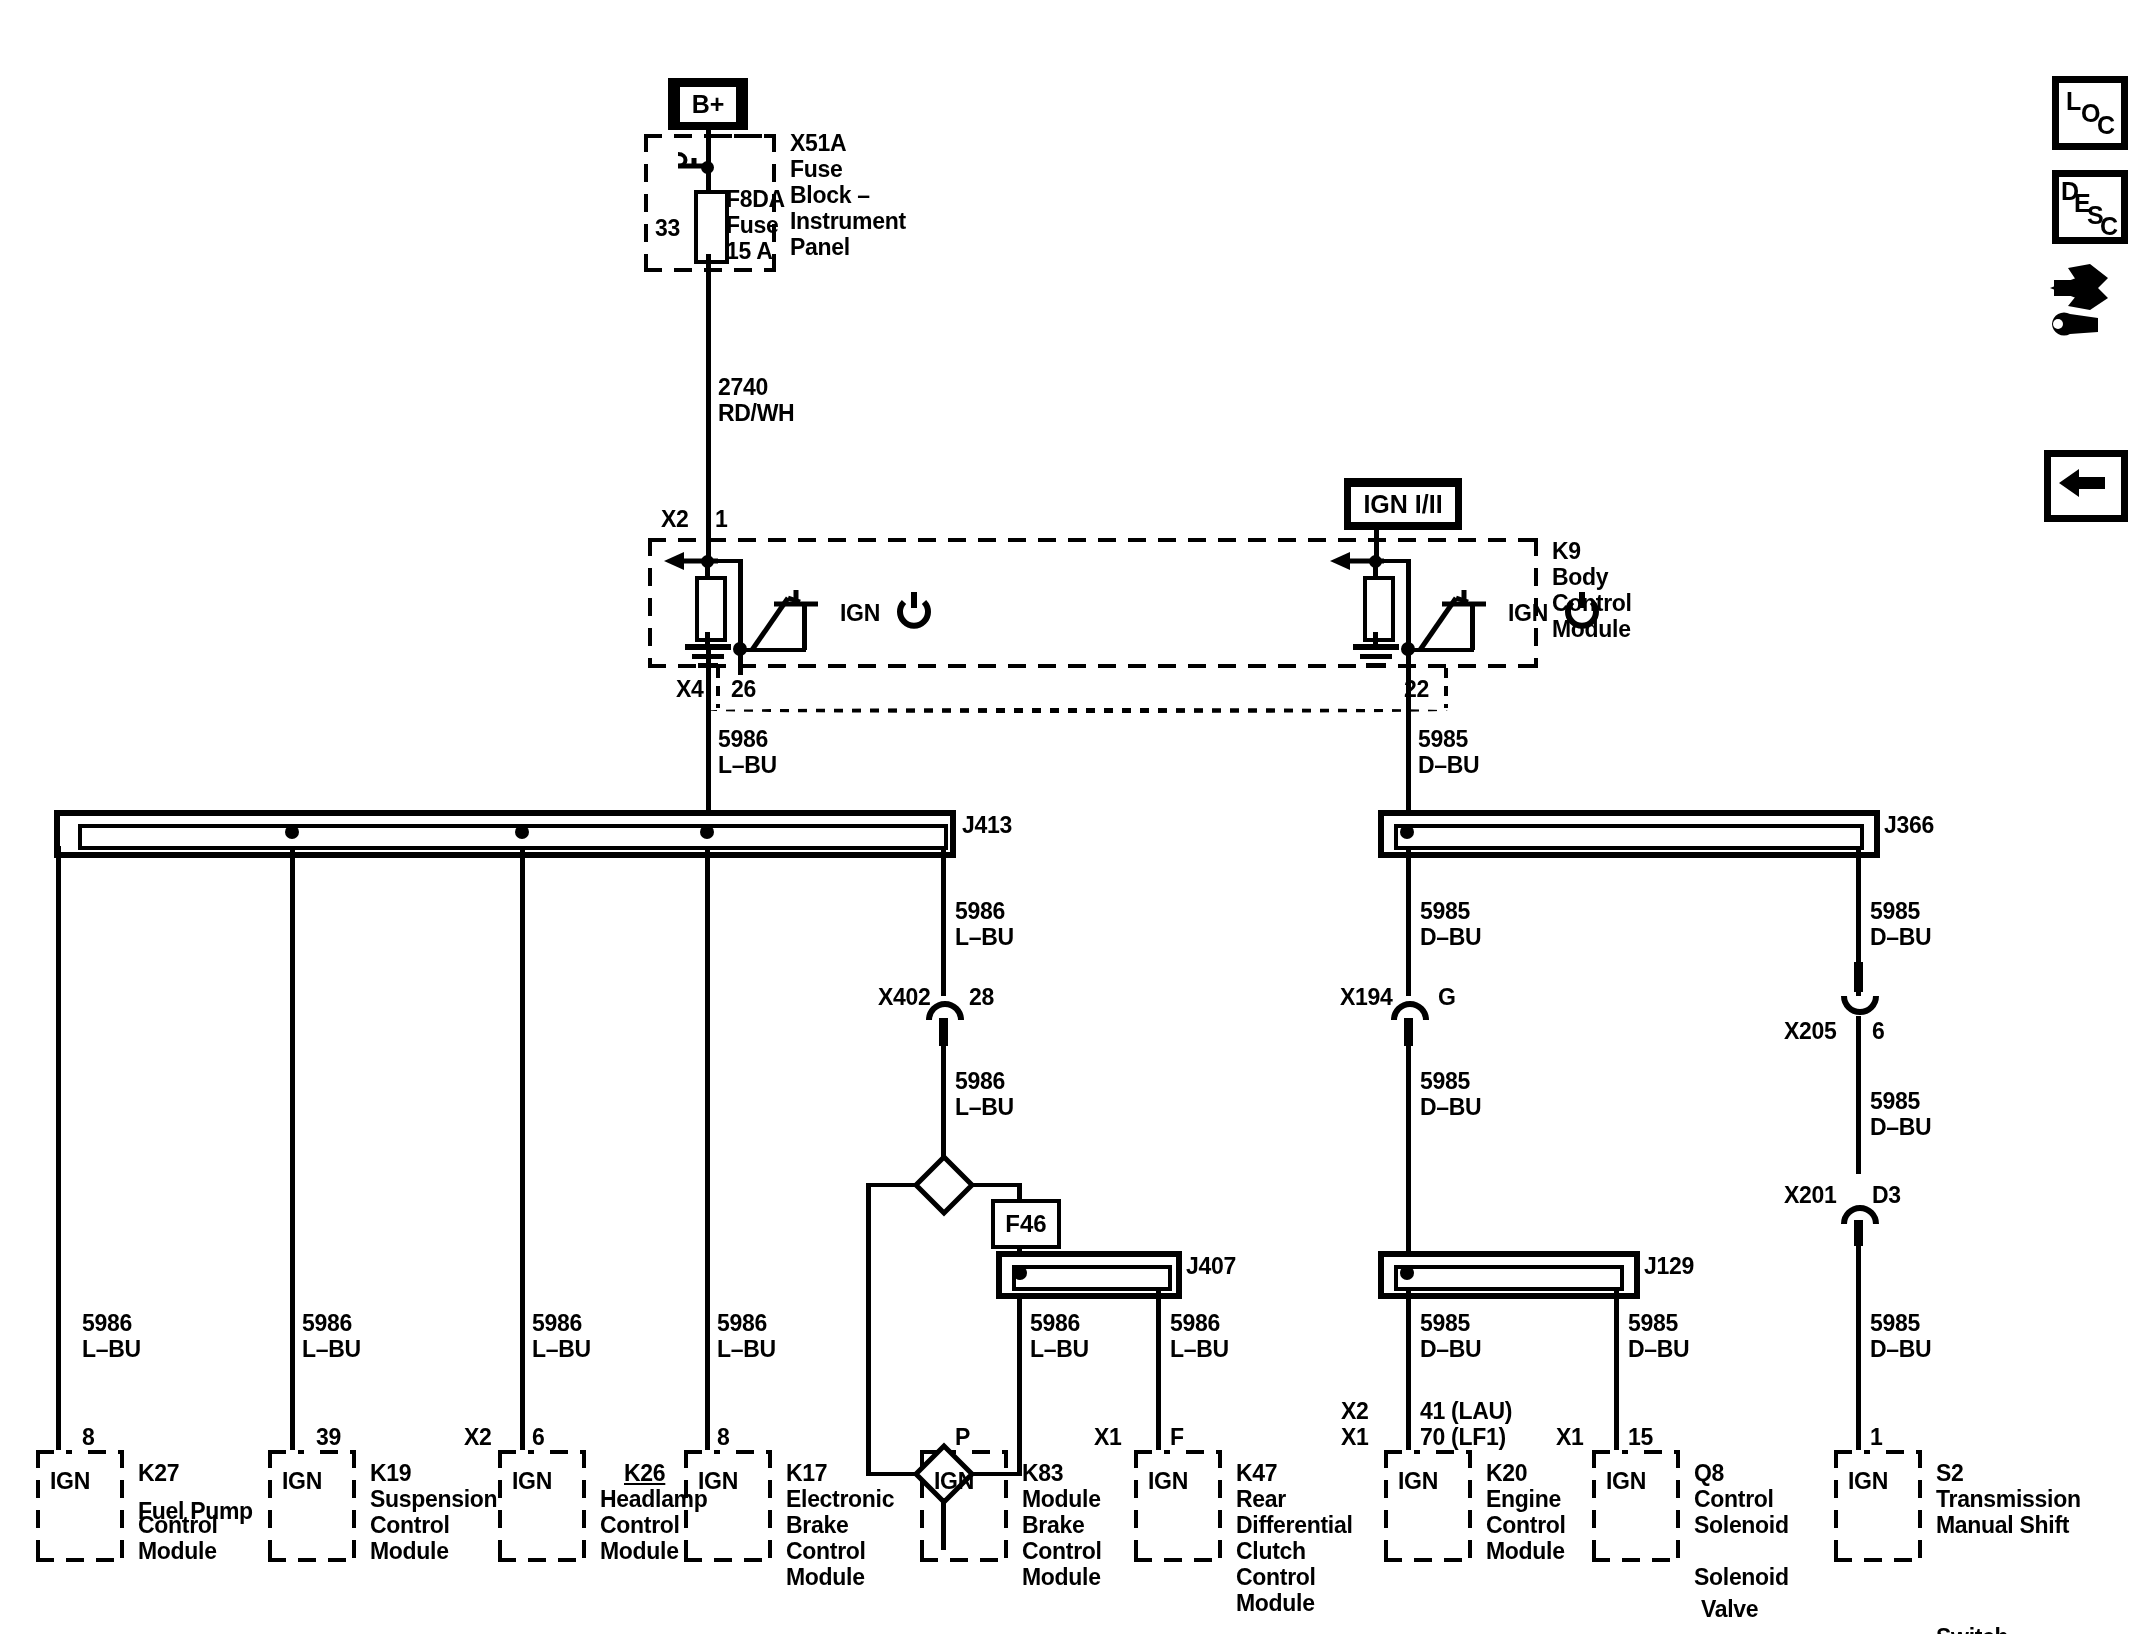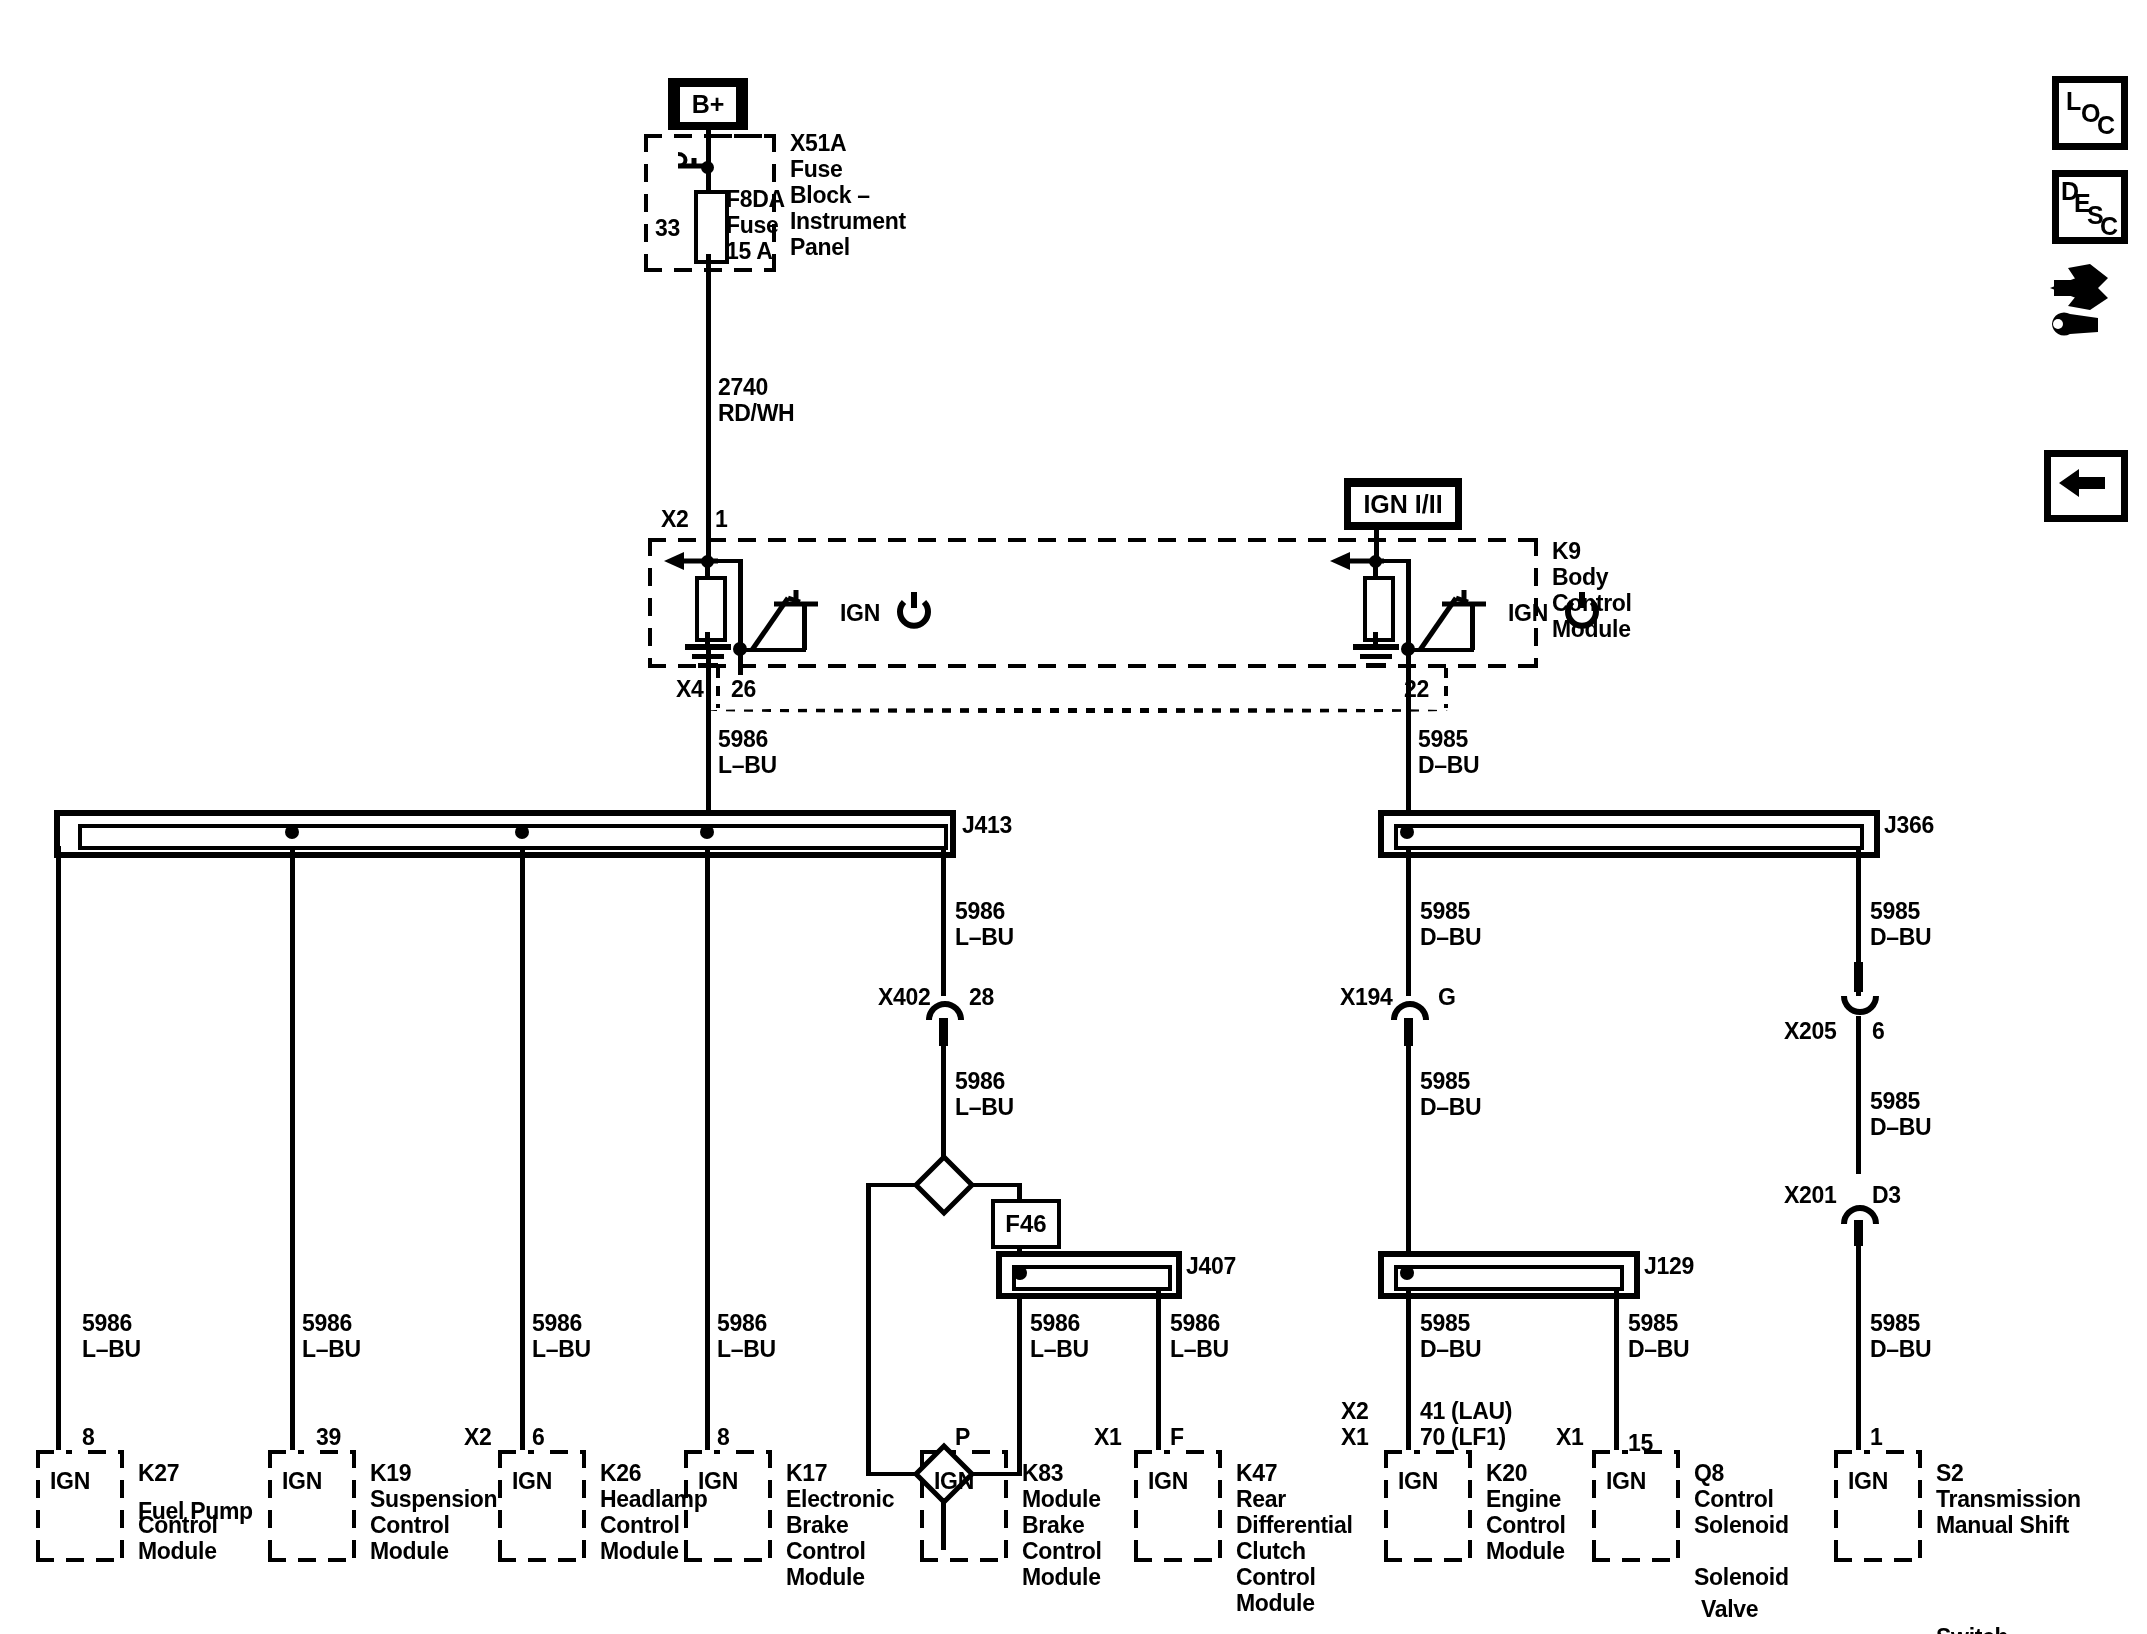--- a/index.html
+++ b/index.html
@@ -269,21 +269,21 @@
   <div class="txt" style="left:1420px;top:1336px;">D–BU</div>
   <div class="txt" style="left:1341px;top:1398px;">X2</div>
   <div class="txt" style="left:1420px;top:1398px;">41 (LAU)</div>
   <div class="txt" style="left:1341px;top:1424px;">X1</div>
   <div class="txt" style="left:1420px;top:1424px;">70 (LF1)</div>
 
   <div class="vline" style="left:1614px;top:1287px;width:5px;height:163px;"></div>
   <div class="txt" style="left:1628px;top:1310px;">5985</div>
   <div class="txt" style="left:1628px;top:1336px;">D–BU</div>
   <div class="txt" style="left:1556px;top:1424px;">X1</div>
-  <div class="txt" style="left:1628px;top:1424px;margin-top:6px;">15</div>
+  <div class="txt" style="left:1628px;top:1424px;">15</div>
 
   <div class="vline" style="left:1856px;top:846px;width:5px;height:150px;"></div>
   <div class="txt" style="left:1870px;top:898px;">5985</div>
   <div class="txt" style="left:1870px;top:924px;">D–BU</div>
   <div class="vline" style="left:1854px;top:962px;width:9px;height:30px;"></div>
   <svg class="abs" style="left:1840px;top:992px;" width="40" height="28">
     <path d="M4 4 A 16 16 0 0 0 36 4" stroke="#000" stroke-width="6" fill="none"></path>
   </svg>
   <div class="txt" style="left:1784px;top:1018px;">X205</div>
   <div class="txt" style="left:1872px;top:1018px;">6</div>
@@ -323,21 +323,21 @@
   <div class="txt" style="left:370px;top:1486px;">Suspension</div>
   <div class="txt" style="left:370px;top:1512px;">Control</div>
   <div class="txt" style="left:370px;top:1538px;">Module</div>
 
   <div class="dedge-h" style="left:498px;top:1450px;width:36px;"></div>
   <div class="dedge-h" style="left:550px;top:1450px;width:36px;"></div>
   <div class="dedge-v" style="left:498px;top:1450px;height:112px;"></div>
   <div class="dedge-v" style="left:582px;top:1450px;height:112px;"></div>
   <div class="dedge-h" style="left:498px;top:1558px;width:88px;"></div>
   <div class="txt" style="left:512px;top:1468px;">IGN</div>
-  <div class="txt" style="left:600px;top:1460px;">K26</div>
+  <div class="txt" style="left:624px;top:1460px;text-decoration:underline;">K26</div>
   <div class="txt" style="left:600px;top:1486px;">Headlamp</div>
   <div class="txt" style="left:600px;top:1512px;">Control</div>
   <div class="txt" style="left:600px;top:1538px;">Module</div>
 
   <div class="dedge-h" style="left:684px;top:1450px;width:36px;"></div>
   <div class="dedge-h" style="left:736px;top:1450px;width:36px;"></div>
   <div class="dedge-v" style="left:684px;top:1450px;height:112px;"></div>
   <div class="dedge-v" style="left:768px;top:1450px;height:112px;"></div>
   <div class="dedge-h" style="left:684px;top:1558px;width:88px;"></div>
   <div class="txt" style="left:698px;top:1468px;">IGN</div>

